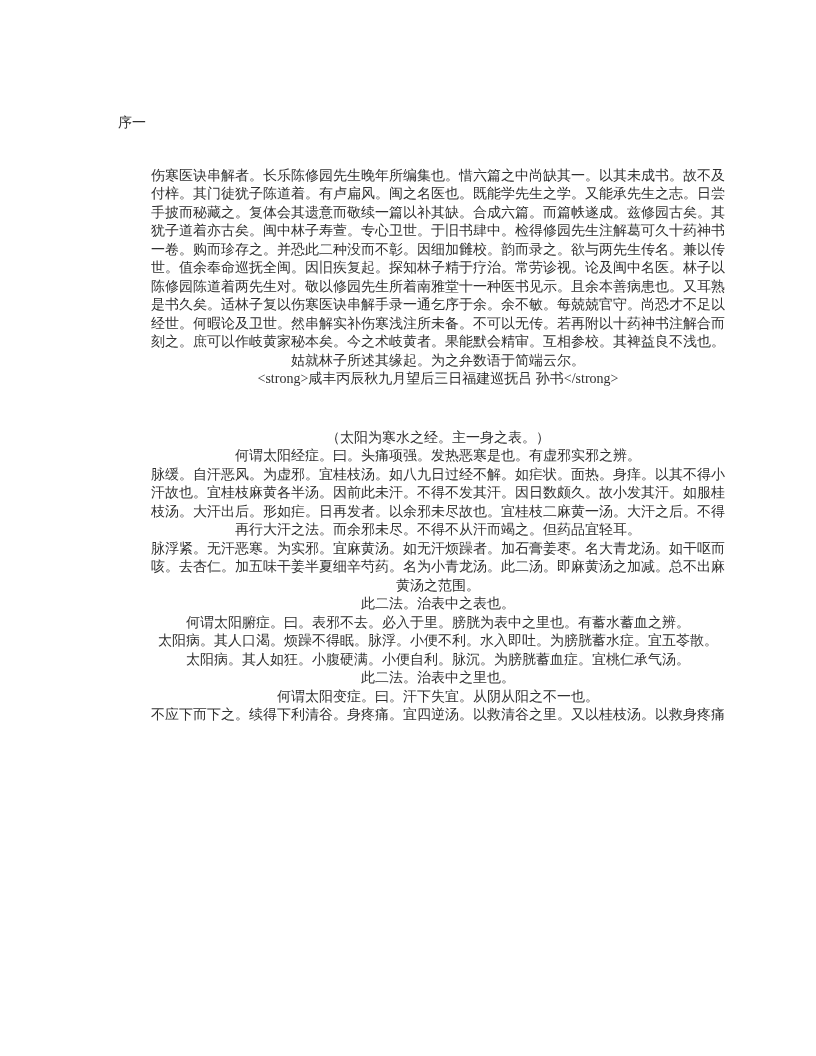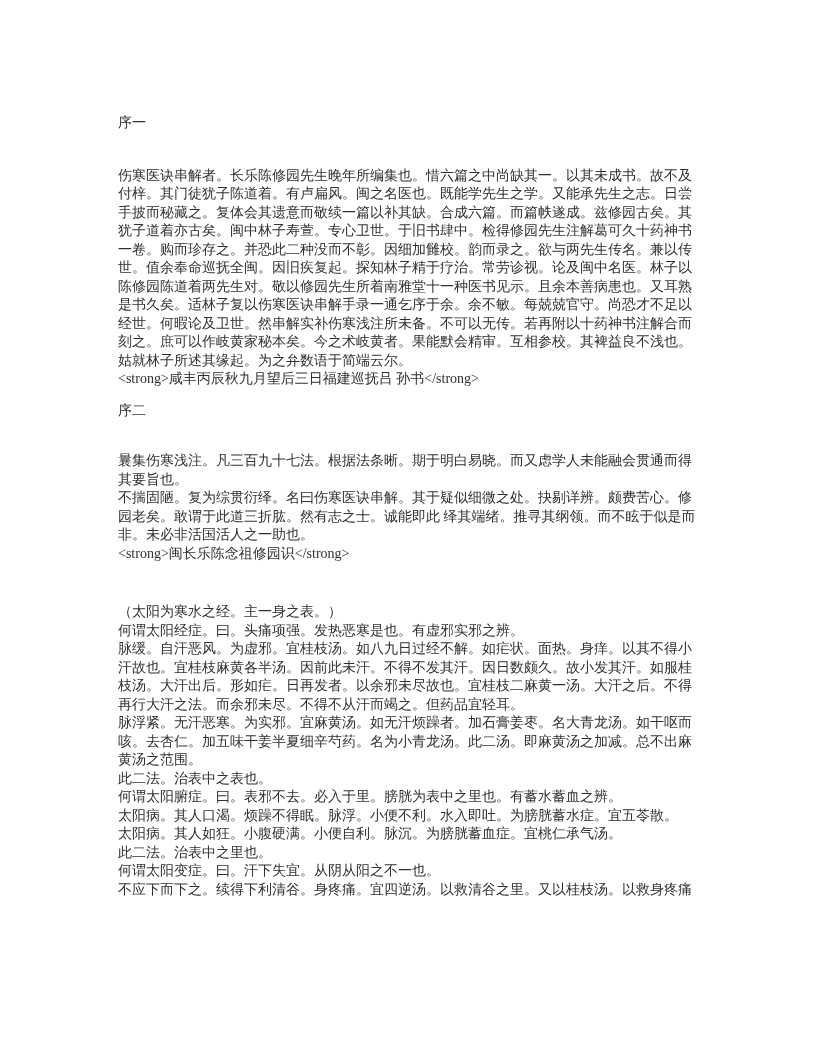--- a/index.html
+++ b/index.html
@@ -30,20 +30,21 @@
   }
   .sec-heading {
     margin: 0;
     font-size: 14px;
     font-weight: 400;
     white-space: pre;
   }
   .sec-body {
     margin: 0;
     white-space: pre;
+    text-align: center;
   }
   .m-b1 { margin-top: 34px; }
   .m-h2 { margin-top: 13px; }
   .m-b2 { margin-top: 32px; }
   .m-h3 { margin-top: 22px; }
   .m-b3 { margin-top: 40px; }
 </style>
 </head>
 <body style="background: rgb(255, 255, 255);">
 
@@ -58,28 +59,21 @@
 犹子道着亦古矣。闽中林子寿萱。专心卫世。于旧书肆中。检得修园先生注解葛可久十药神书
 一卷。购而珍存之。并恐此二种没而不彰。因细加雠校。韵而录之。欲与两先生传名。兼以传
 世。值余奉命巡抚全闽。因旧疾复起。探知林子精于疗治。常劳诊视。论及闽中名医。林子以
 陈修园陈道着两先生对。敬以修园先生所着南雅堂十一种医书见示。且余本善病患也。又耳熟
 是书久矣。适林子复以伤寒医诀串解手录一通乞序于余。余不敏。每兢兢官守。尚恐才不足以
 经世。何暇论及卫世。然串解实补伤寒浅注所未备。不可以无传。若再附以十药神书注解合而
 刻之。庶可以作岐黄家秘本矣。今之术岐黄者。果能默会精审。互相参校。其裨益良不浅也。
 姑就林子所述其缘起。为之弁数语于简端云尔。
 &lt;strong&gt;咸丰丙辰秋九月望后三日福建巡抚吕 孙书&lt;/strong&gt;</div>
 
-    <h2 class="sec-heading m-h2">序二</h2>
 
-    <div class="sec-body m-b2">曩集伤寒浅注。凡三百九十七法。根据法条晰。期于明白易晓。而又虑学人未能融会贯通而得
-其要旨也。
-不揣固陋。复为综贯衍绎。名曰伤寒医诀串解。其于疑似细微之处。抉剔详辨。颇费苦心。修
-园老矣。敢谓于此道三折肱。然有志之士。诚能即此 绎其端绪。推寻其纲领。而不眩于似是而
-非。未必非活国活人之一助也。
-&lt;strong&gt;闽长乐陈念祖修园识&lt;/strong&gt;</div>
 
 
     <div class="sec-body m-b3">（太阳为寒水之经。主一身之表。）
 何谓太阳经症。曰。头痛项强。发热恶寒是也。有虚邪实邪之辨。
 脉缓。自汗恶风。为虚邪。宜桂枝汤。如八九日过经不解。如疟状。面热。身痒。以其不得小
 汗故也。宜桂枝麻黄各半汤。因前此未汗。不得不发其汗。因日数颇久。故小发其汗。如服桂
 枝汤。大汗出后。形如疟。日再发者。以余邪未尽故也。宜桂枝二麻黄一汤。大汗之后。不得
 再行大汗之法。而余邪未尽。不得不从汗而竭之。但药品宜轻耳。
 脉浮紧。无汗恶寒。为实邪。宜麻黄汤。如无汗烦躁者。加石膏姜枣。名大青龙汤。如干呕而
 咳。去杏仁。加五味干姜半夏细辛芍药。名为小青龙汤。此二汤。即麻黄汤之加减。总不出麻

